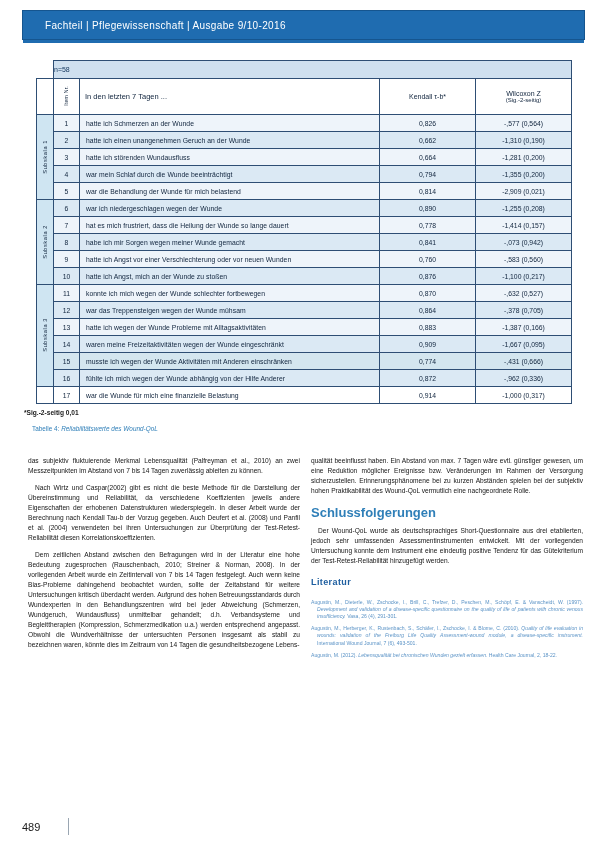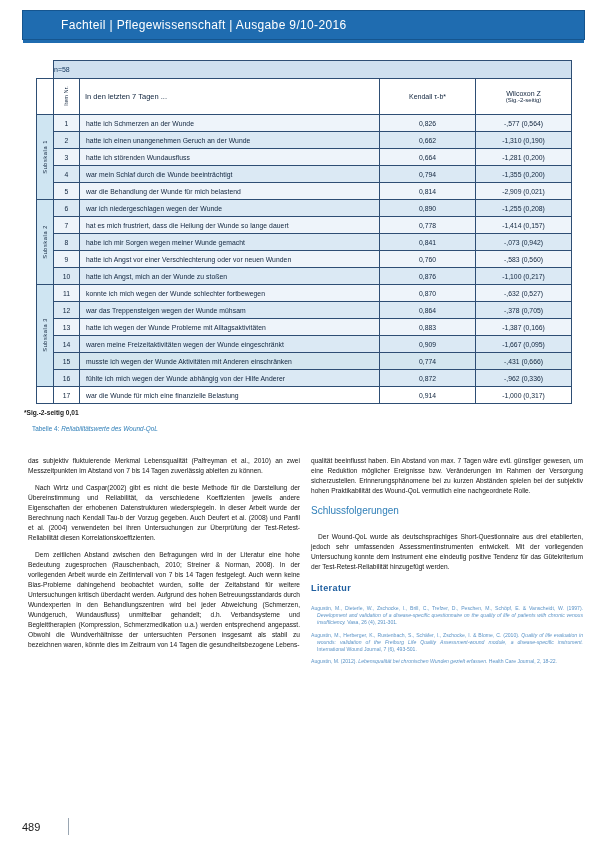--- a/index.html
+++ b/index.html
@@ -27,23 +27,23 @@
   }
   .header-bar::after {
     content: "";
     position: absolute;
     left: 0; right: 0; bottom: -4px;
     height: 3px;
     background: #1f6cb0;
   }
   .header-text {
     color: #ffffff;
-    font-size: 12px;
+    font-size: 10px;
     letter-spacing: 0.35px;
-    margin-left: 38px;
+    margin-left: 22px;
     white-space: nowrap;
   }
 
   
   .table-wrap {
     position: absolute;
     left: 36px; top: 60px;
     width: 455px;
   }
   table.data {
@@ -149,24 +149,24 @@
     line-height: 1.52;
     text-align: justify;
     color: #161616;
   }
   .col-left  { left: 28px;  top: 456px; }
   .col-right { left: 311px; top: 456px; }
   .col-left p, .col-right p { margin: 0 0 7px 0; }
   .col-left p.ind, .col-right p.ind { text-indent: 7px; }
 
   h3.sec-head {
-    font-size: 10px;
+    font-size: 13px;
     color: #2f7fb8;
-    margin: 4px 0 14px 0;
-    font-weight: normal;
+    margin: 4px 0 3px 0;
+    font-weight: bold;
   }
   h3.lit-head {
     font-size: 9px;
     color: #1f5fa0;
     margin: 10px 0 9px 0;
     font-weight: bold;
     letter-spacing: 0.4px;
   }
   .refs { font-size: 5.1px; line-height: 1.42; color: #5b93c6; }
   .refs .ref {

